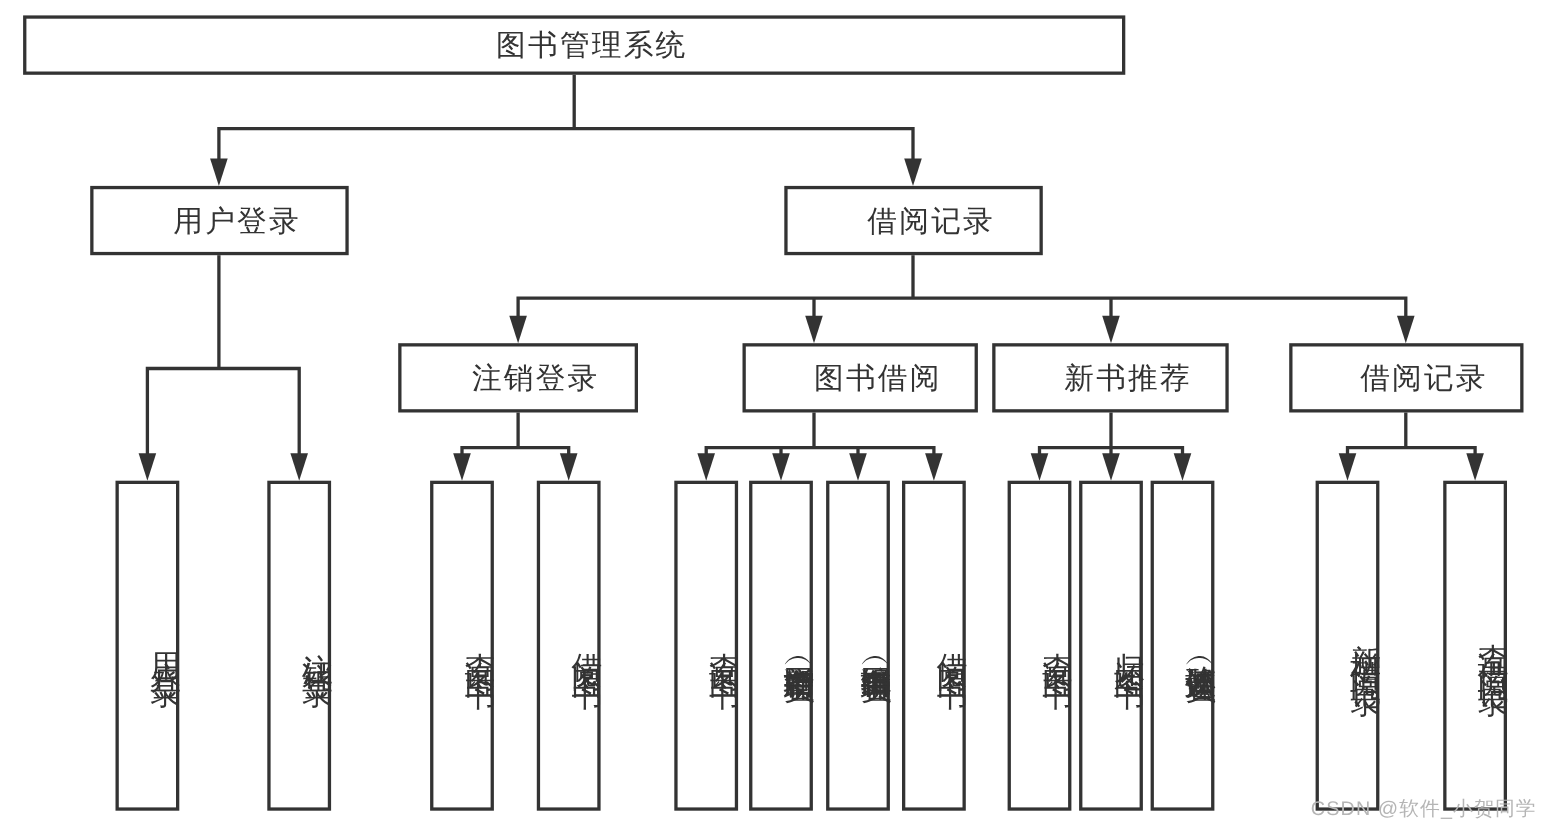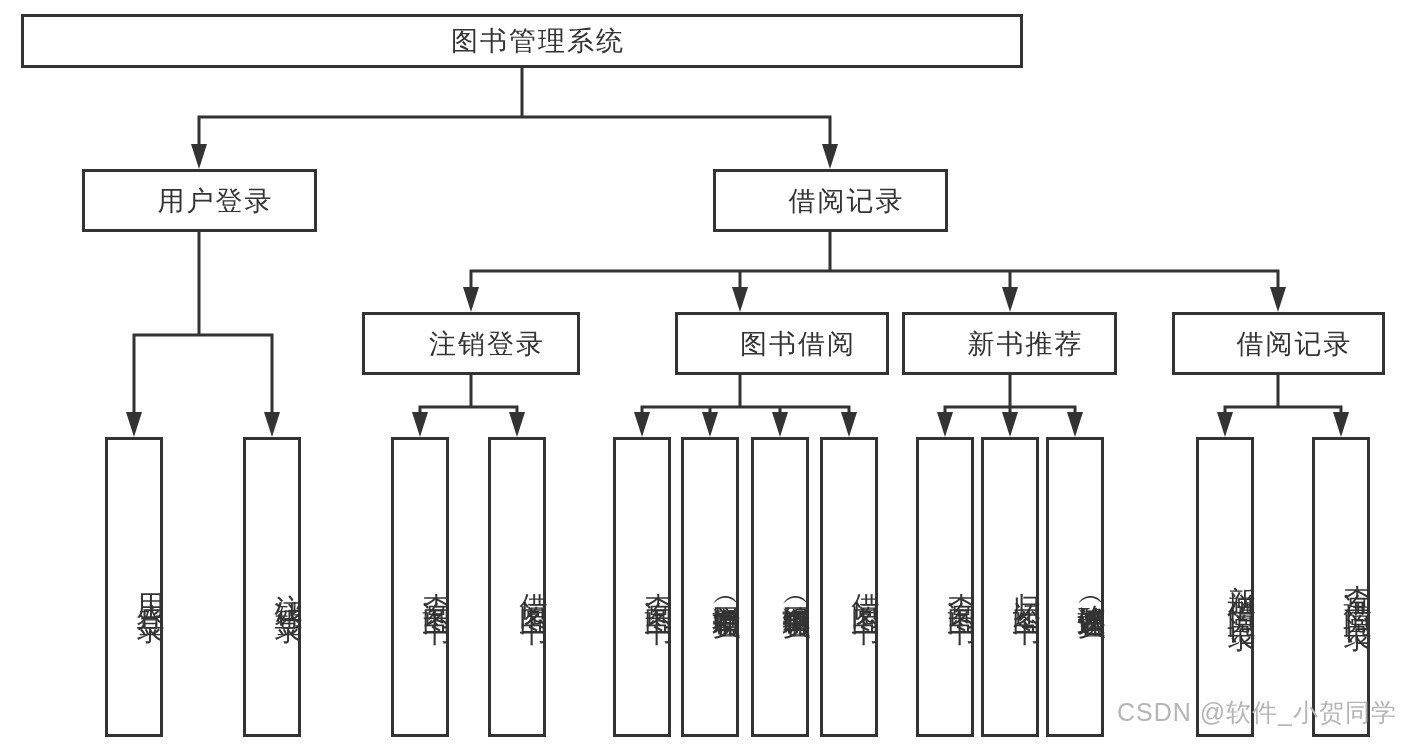--- a/index.html
+++ b/index.html
@@ -34,23 +34,23 @@
     writing-mode: vertical-rl;
     text-orientation: mixed;
     letter-spacing: 8px;
     font-size: 28px;
     line-height: 1;
   }
   .leaf.tight .vtext { letter-spacing: 1px; }
   .watermark {
     position: absolute;
     right: 8px;
-    bottom: 18px;
+    bottom: 0;
     color: #b5b5b5;
-    font-size: 25px;
+    font-size: 18px;
     letter-spacing: 1px;
     z-index: 5;
     white-space: nowrap;
   }
 </style>
 </head>
 <body>
 
 <div class="canvas">
 

